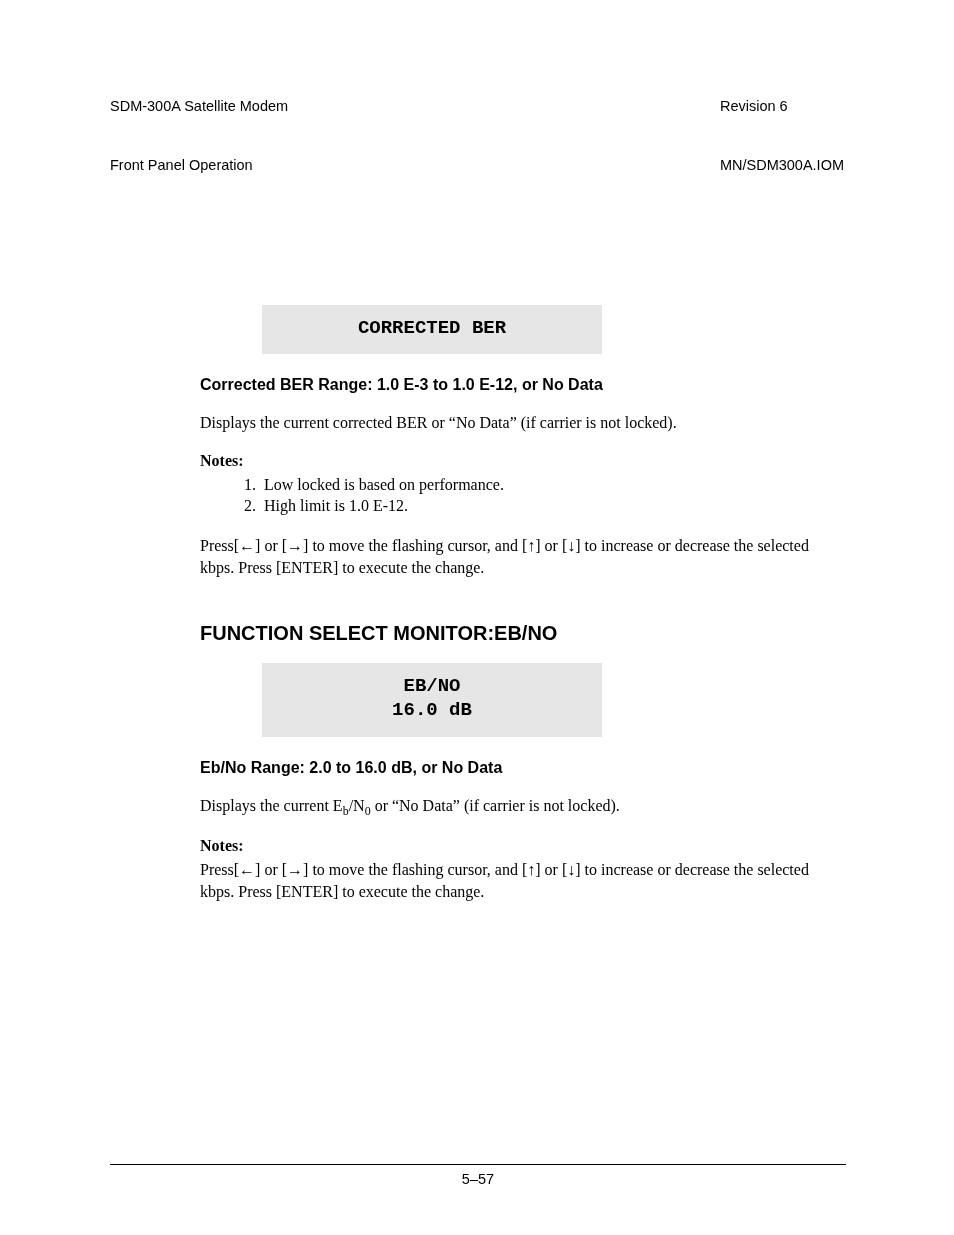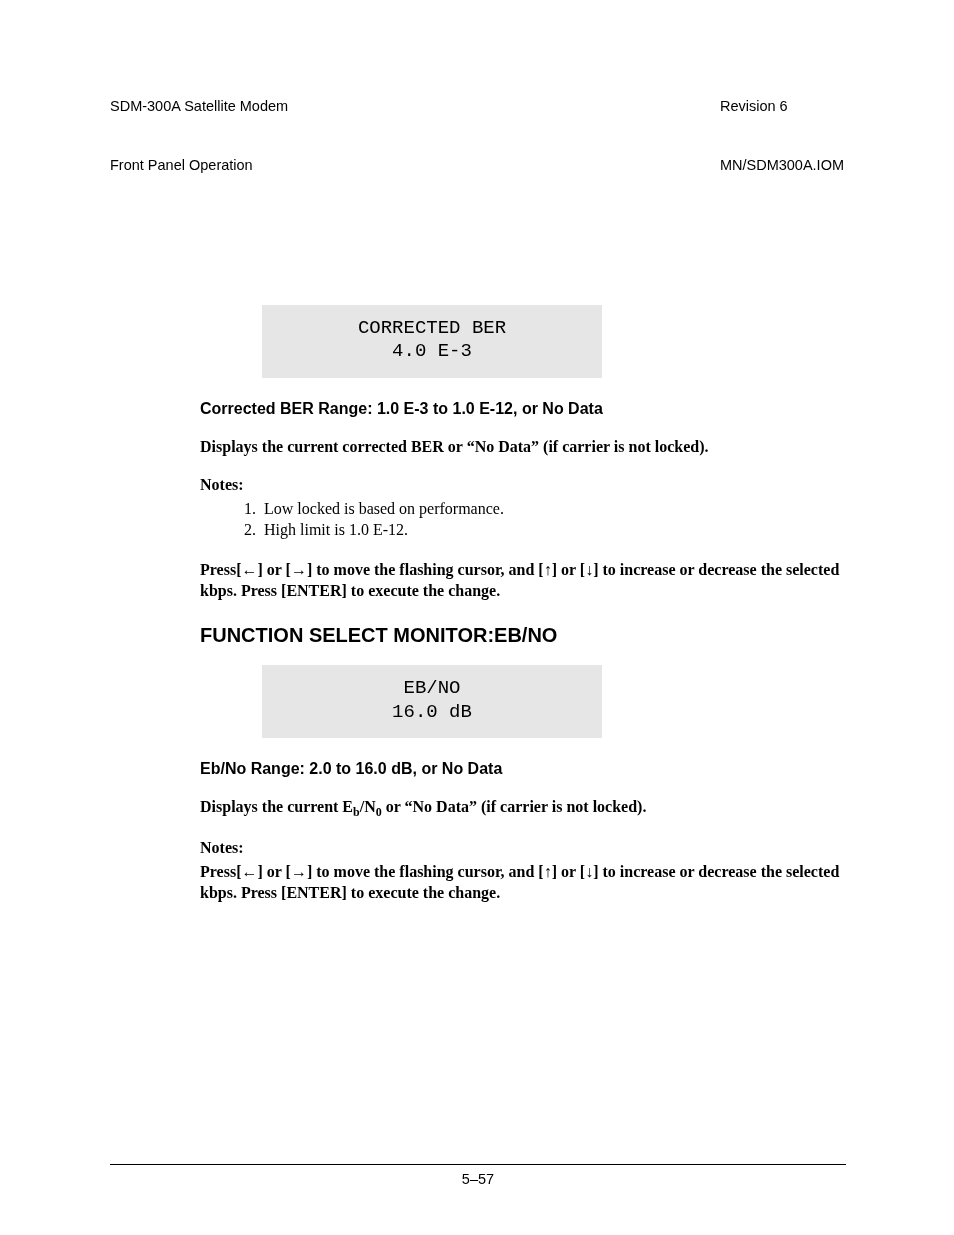--- a/index.html
+++ b/index.html
@@ -36,49 +36,48 @@
     font-weight: bold;
     font-size: 20px;
     margin: 0 0 18px 0;
   }
   .lcd {
     background: #e6e6e6;
     width: 340px;
     margin: 0 0 22px 62px;
     padding: 12px 0 14px 0;
     font-family: "Courier New", Courier, monospace;
-    font-weight: normal;
+    font-weight: bold;
     font-size: 19px;
     text-align: center;
     line-height: 1.25;
   }
   .sub {
     font-family: Arial, Helvetica, sans-serif;
     font-weight: bold;
     font-size: 16px;
     margin: 0 0 18px 0;
   }
   p.body {
     margin: 0 0 18px 0;
     line-height: 1.35;
-    font-weight: bold;
   }
   .notes-label {
     font-weight: bold;
     margin: 0 0 4px 0;
   }
   ol.notes {
     margin: 0 0 18px 0;
     padding-left: 60px;
   }
   ol.notes li {
     line-height: 1.35;
     padding-left: 4px;
   }
-  .section2 { margin-top: 22px; }
+  .section2 { margin-top: 44px; }
   .sub-char { font-size: 12px; vertical-align: sub; }
   .ftr {
     position: absolute;
     left: 110px;
     right: 108px;
     bottom: 48px;
     text-align: center;
     font-family: Arial, Helvetica, sans-serif;
     font-size: 14.5px;
     border-top: 1px solid #000;
@@ -99,21 +98,20 @@
       <div>Revision 6</div>
       <div>MN/SDM300A.IOM</div>
     </div>
   </div>
 
   <div class="content">
 
 
     <div class="lcd">
       <div>CORRECTED BER</div>
-      <div>4.0  E-3</div>
     </div>
 
     <p class="sub">Corrected BER Range: 1.0 E-3 to 1.0 E-12, or No Data</p>
 
     <p class="body">Displays the current corrected BER or “No Data” (if carrier is not locked).</p>
 
     <p class="notes-label">Notes:</p>
     <ol class="notes">
       <li>Low locked is based on performance.</li>
       <li>High limit is 1.0 E-12.</li>

